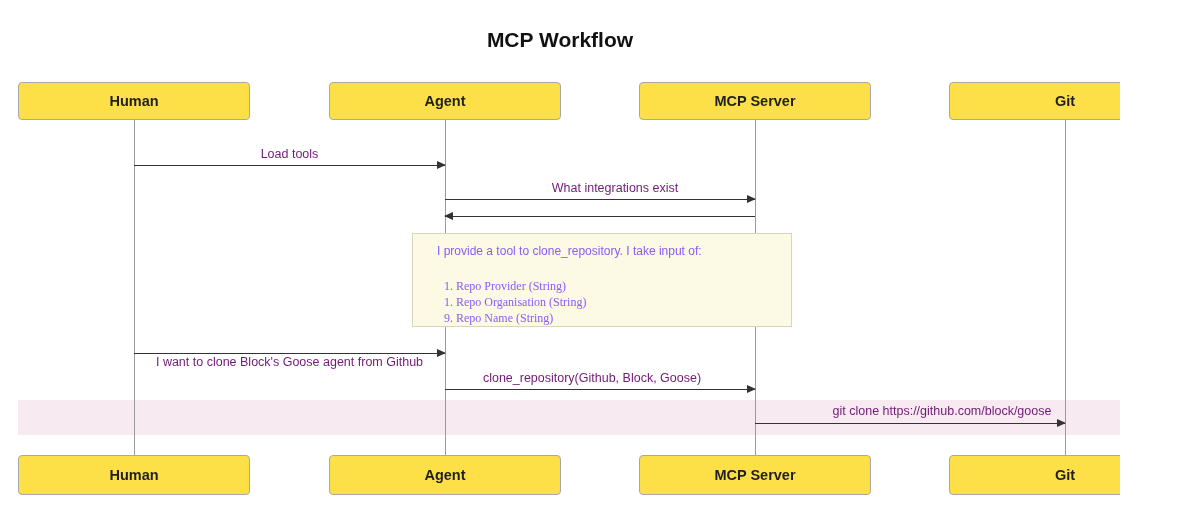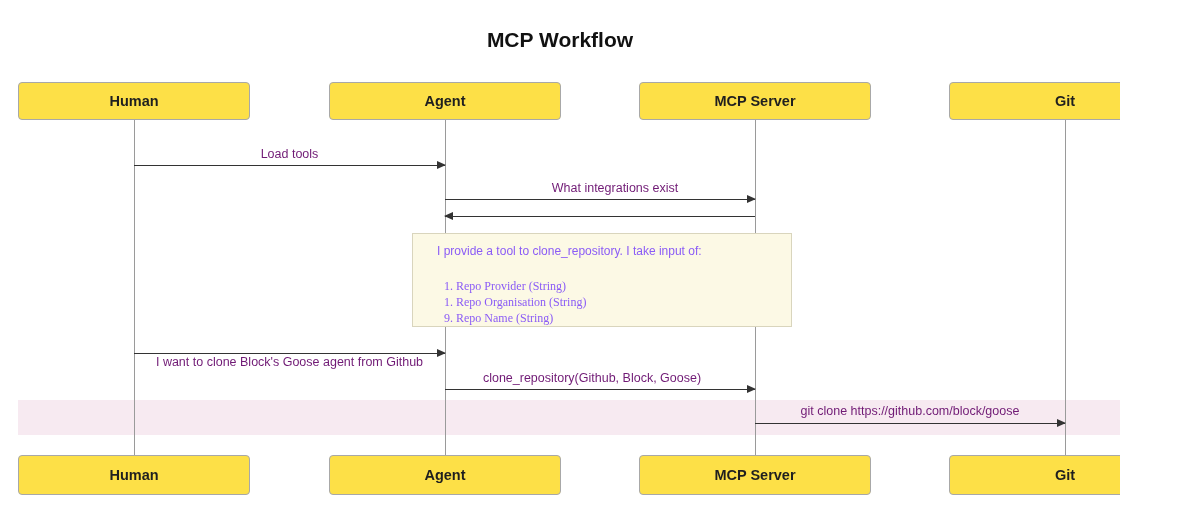--- a/index.html
+++ b/index.html
@@ -173,20 +173,20 @@
   <div class="msg-label" style="left:134px; width:311px; top:335px;margin-top:20px;">I want to clone Block's Goose agent from Github</div>
   <div class="msg-line" style="left:134px; width:311px; top:353px;">
       <span class="arrow-r"></span>
     </div>
 
   <div class="msg-label" style="left:437px; width:310px; top:371px;">clone_repository(Github, Block, Goose)</div>
   <div class="msg-line" style="left:445px; width:310px; top:389px;">
       <span class="arrow-r"></span>
     </div>
 
-  <div class="msg-label" style="left:755px; width:310px; top:404px;">git clone https://github.com/block/goose</div>
+  <div class="msg-label" style="left:755px; width:310px; top:404px;padding-left:32px;">git clone https://github.com/block/goose</div>
   <div class="msg-line" style="left:755px; width:310px; top:423px;">
       <span class="arrow-r"></span>
     </div>
 
   <div class="corner-dot"></div>
 
 </div>
 
 </body></html>

